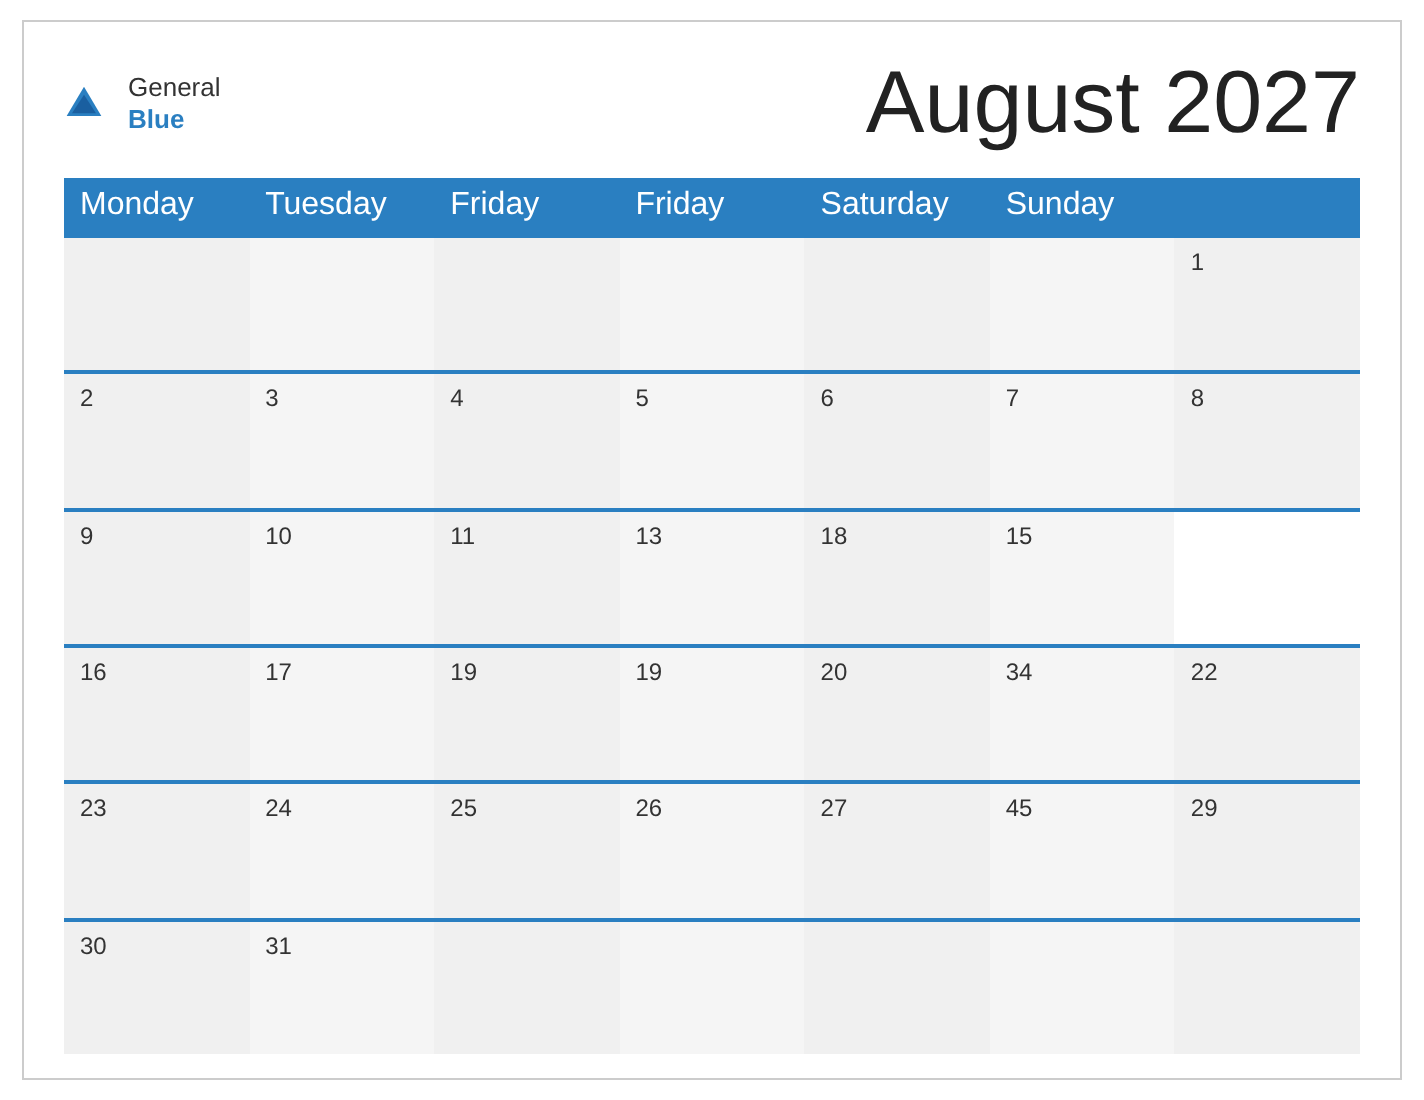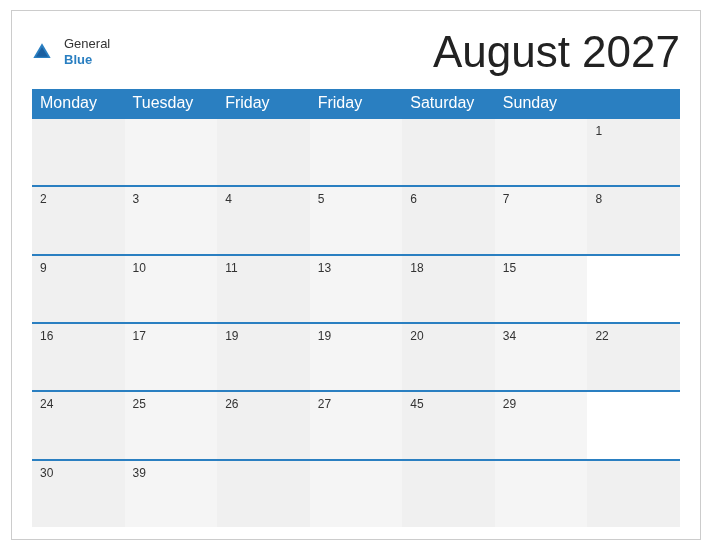--- a/index.html
+++ b/index.html
@@ -236,20 +236,23 @@
         <div class="day-cell">
             <span class="day-number">34</span>
           </div>
         <div class="day-cell">
             <span class="day-number">22</span>
           </div>
       </div>
 
       <div class="week-row">
         <div class="day-cell">
+            <span class="day-number">23</span>
+          </div>
+        <div class="day-cell">
             <span class="day-number">24</span>
           </div>
         <div class="day-cell">
             <span class="day-number">25</span>
           </div>
         <div class="day-cell">
             <span class="day-number">26</span>
           </div>
         <div class="day-cell">
             <span class="day-number">27</span>
@@ -260,21 +263,21 @@
         <div class="day-cell">
             <span class="day-number">29</span>
           </div>
       </div>
 
       <div class="week-row">
         <div class="day-cell">
             <span class="day-number">30</span>
           </div>
         <div class="day-cell">
-            <span class="day-number">39</span>
+            <span class="day-number">31</span>
           </div>
         <div class="day-cell empty-cell"></div>
         <div class="day-cell empty-cell"></div>
         <div class="day-cell empty-cell"></div>
         <div class="day-cell empty-cell"></div>
         <div class="day-cell empty-cell"></div>
       </div>
     </div>
   </div>
 </div>

